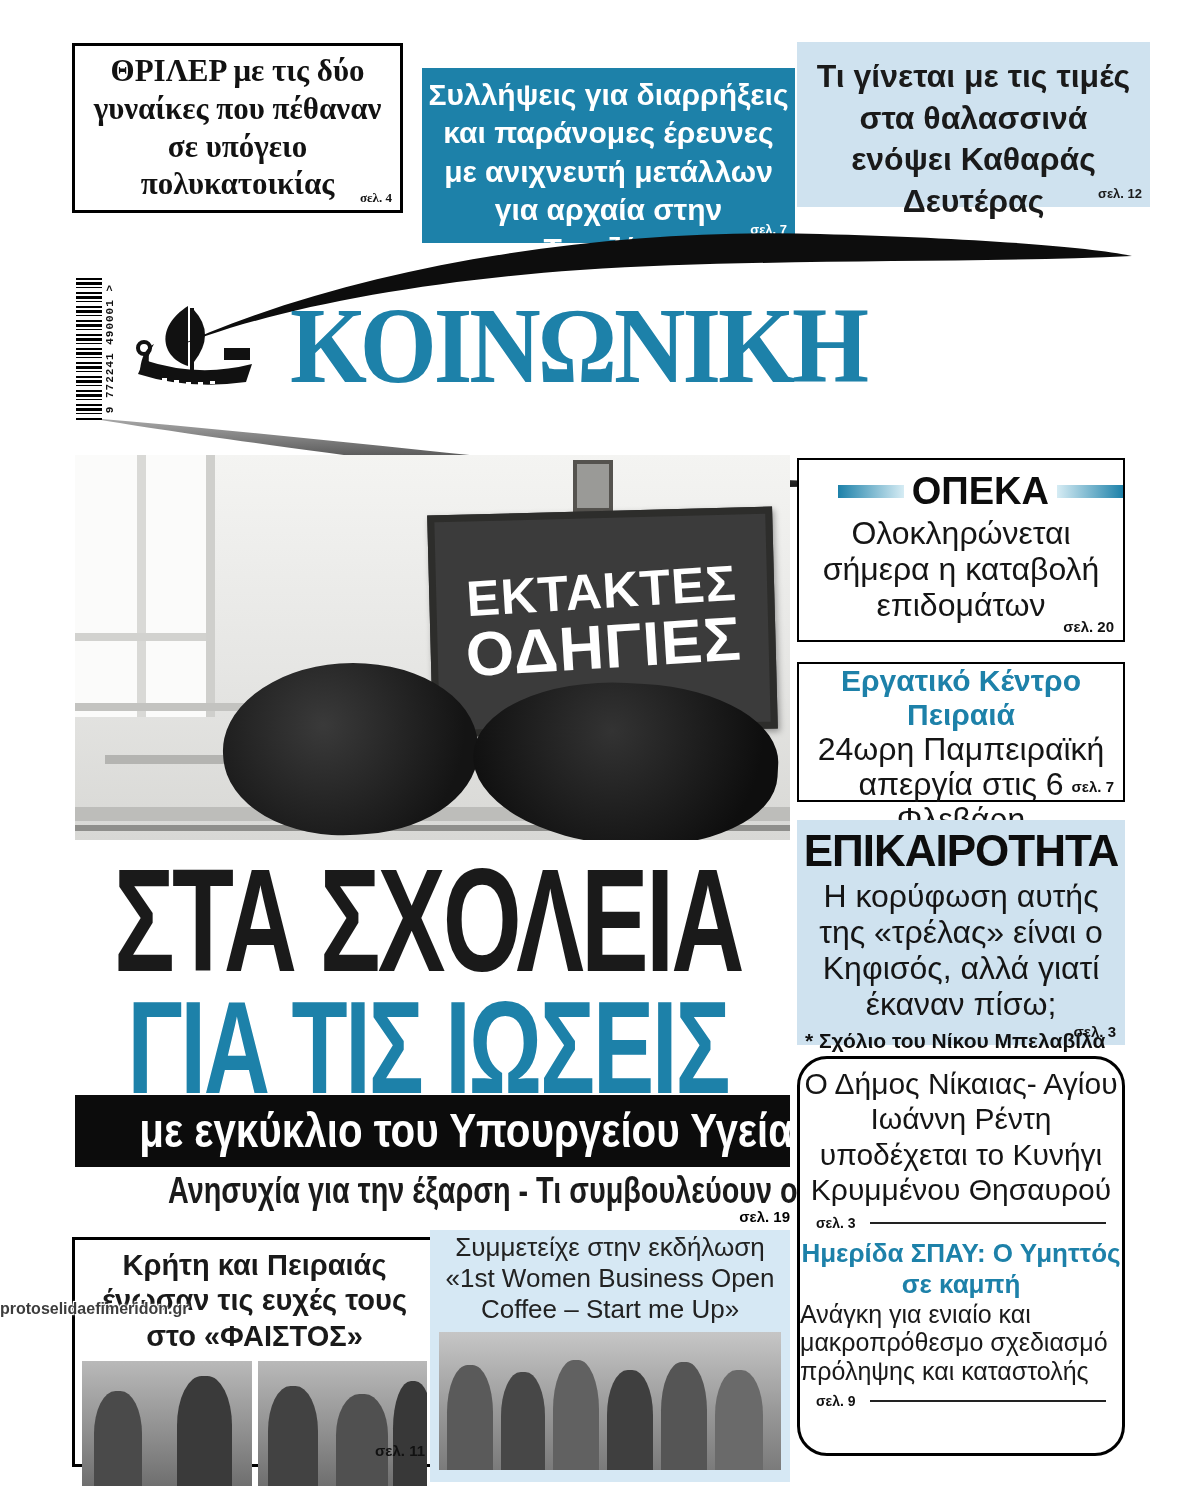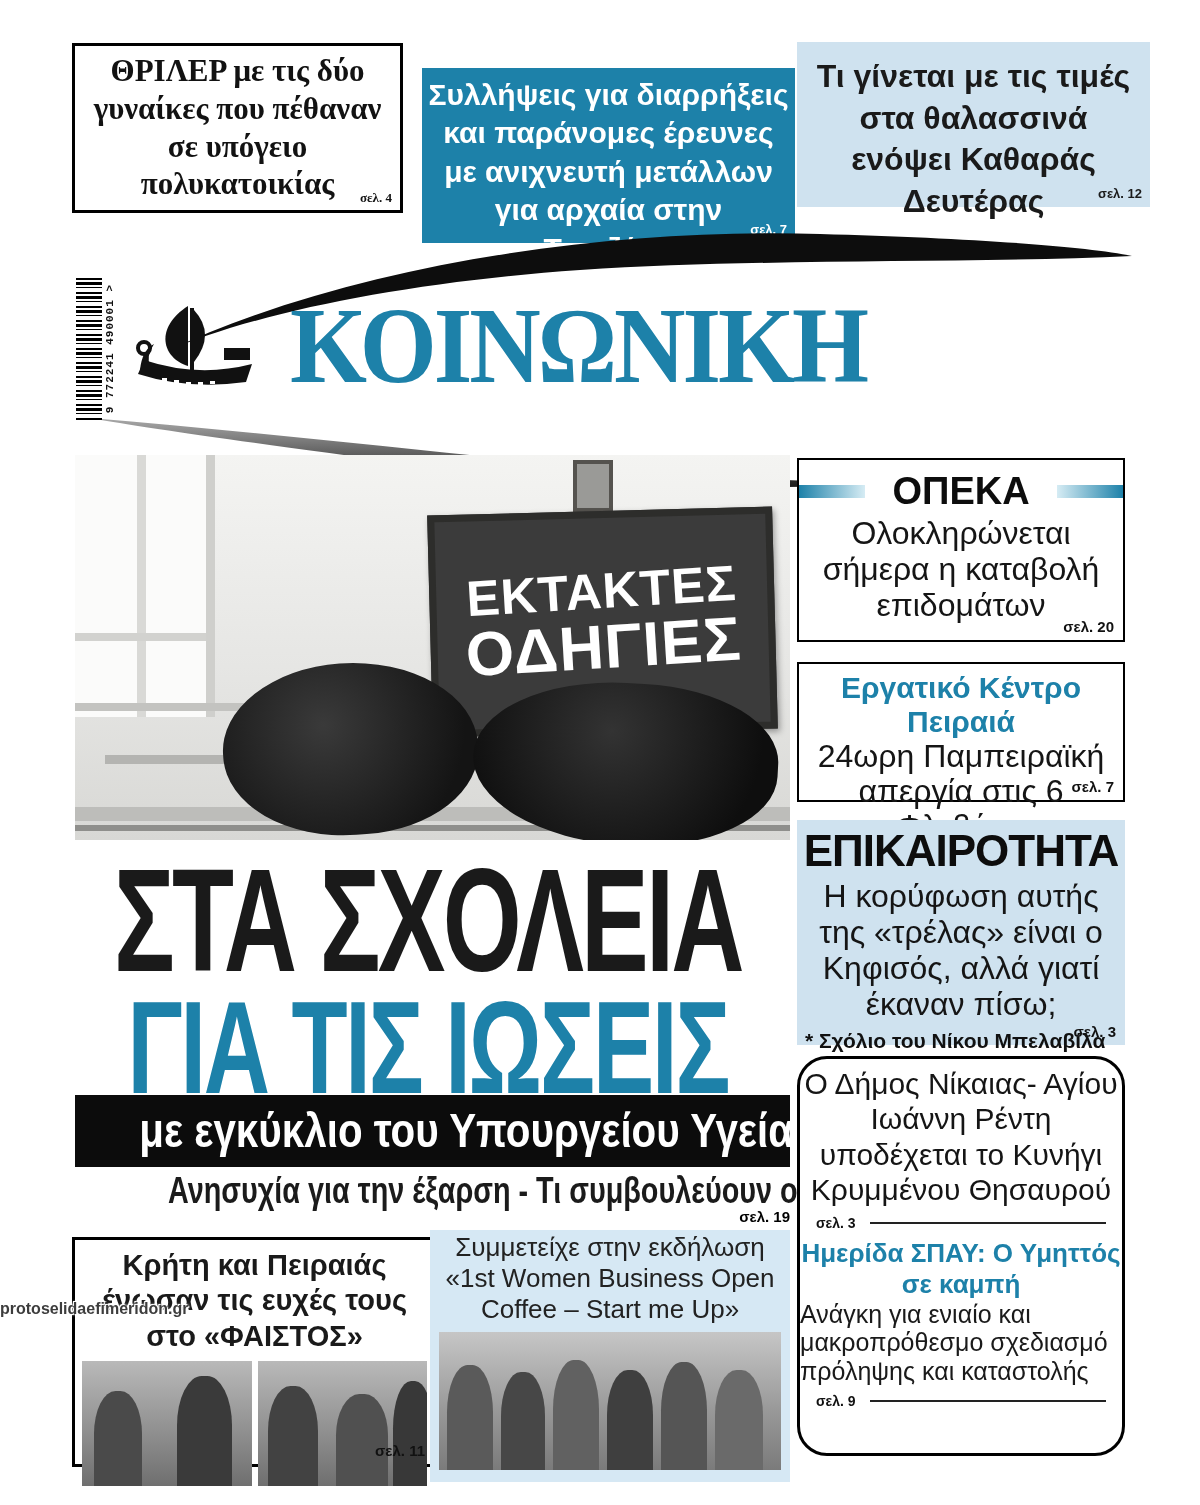--- a/index.html
+++ b/index.html
@@ -77,28 +77,28 @@
     white-space:nowrap;transform:scaleX(0.84);transform-origin:center;}
   #deck{position:absolute;left:75px;top:1170px;width:715px;text-align:center;overflow:visible;}
   #deck span{display:inline-block;font-weight:bold;font-size:36px;color:#1b1b1b;white-space:nowrap;
     transform:scaleX(0.8);transform-origin:center;}
   #deck-page{position:absolute;left:75px;top:1208px;width:715px;text-align:right;font-weight:bold;font-size:15px;}
 
   
   .rbox{position:absolute;left:797px;width:328px;background:#fff;}
   .pg-br{position:absolute;right:9px;bottom:5px;font-weight:bold;font-size:15px;color:#111;}
   #opeka{top:458px;height:184px;border:2px solid #000;}
-  #opeka .hdr{display:flex;align-items:center;justify-content:space-between;gap:8px;margin-top:10px;}
+  #opeka .hdr{display:flex;align-items:center;justify-content:flex-end;gap:8px;margin-top:10px;}
   #opeka .hdr .bar{width:66px;height:13px;}
   #opeka .hdr .bar.l{background:linear-gradient(90deg,var(--teal),#d6ecf4);}
   #opeka .hdr .bar.r{background:linear-gradient(270deg,var(--teal),#d6ecf4);}
   #opeka .hdr .t{font-weight:900;font-size:38px;color:#0d0d0d;letter-spacing:0;}
   #opeka .body{font-size:32px;line-height:1.13;text-align:center;color:#151515;margin-top:2px;}
   #ergatiko{top:662px;height:140px;border:2px solid #000;}
-  #ergatiko .kicker{color:var(--teal);font-weight:900;font-size:30px;text-align:center;margin-top:7px;}
+  #ergatiko .kicker{color:var(--teal);font-weight:900;font-size:30px;text-align:center;margin-top:0;}
   #ergatiko .body{font-size:32px;line-height:1.1;text-align:center;color:#151515;}
   #kyklo{top:820px;height:225px;background:var(--lightblue);}
   #kyklo .t{font-weight:900;font-size:44px;text-align:center;color:#0d0d0d;margin-top:6px;letter-spacing:-1px;}
   #kyklo .body{font-size:32px;line-height:1.13;text-align:center;color:#151515;margin-top:2px;}
   #kyklo .byline{font-weight:bold;font-size:21px;color:#111;padding-left:8px;margin-top:6px;}
   #epik{top:1056px;height:400px;border:3px solid #000;border-radius:30px;overflow:hidden;}
   #epik .pill{margin:7px auto 0;width:300px;height:35px;background:var(--teal);border-radius:18px;
     color:#fff;font-weight:900;font-size:24px;line-height:35px;text-align:center;letter-spacing:1px;}
   #epik .t1{font-size:30px;line-height:1.18;text-align:center;color:#151515;margin-top:7px;}
   .pagerow{display:flex;align-items:center;padding:0 16px;margin-top:7px;}

